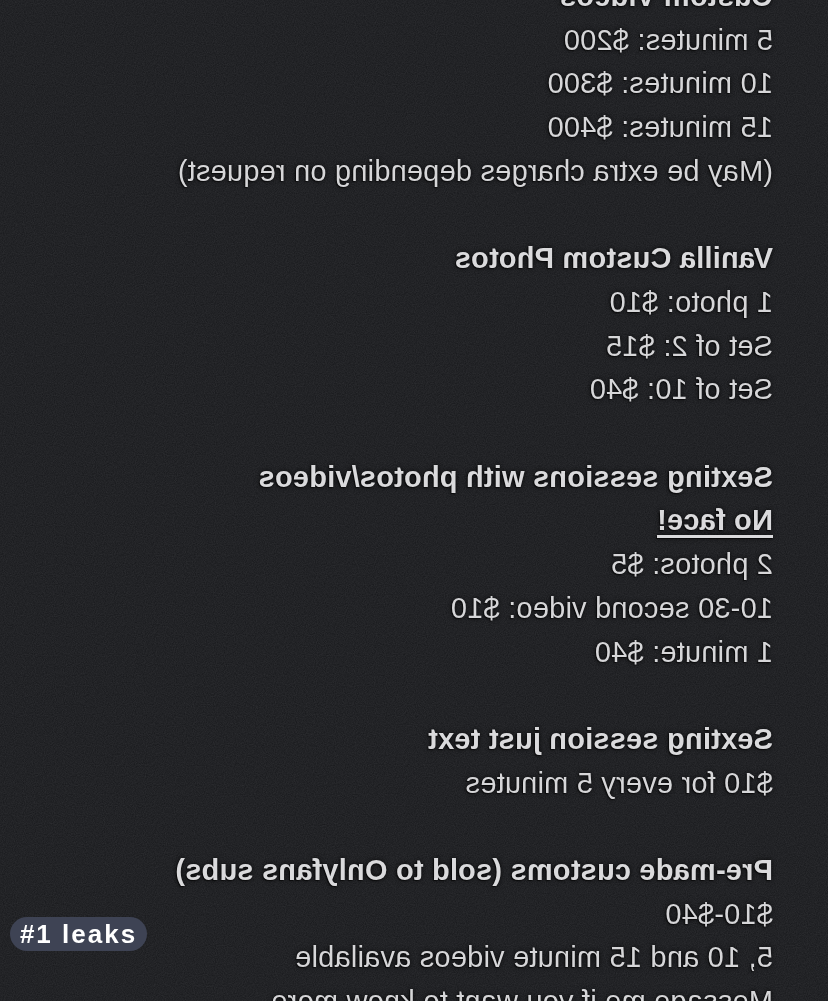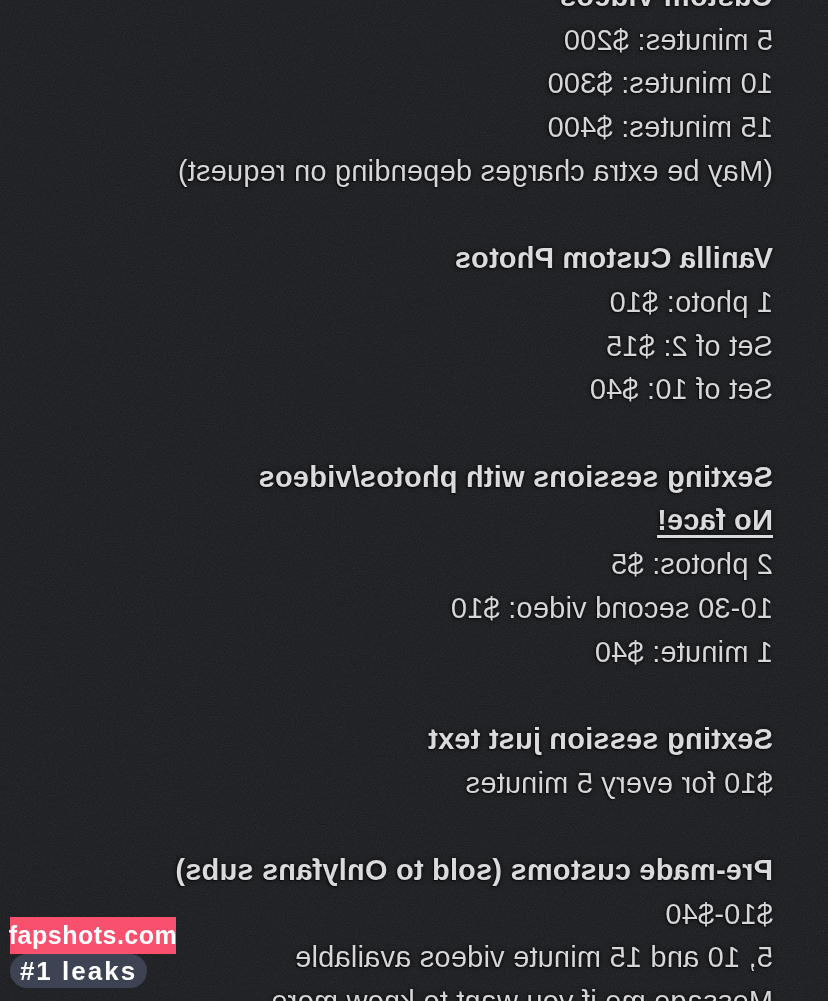--- a/index.html
+++ b/index.html
@@ -137,17 +137,16 @@
         <div class="h">Pre-made customs (sold to Onlyfans subs)</div>
         <div class="l">$10-$40</div>
         <div class="l">5, 10 and 15 minute videos available</div>
         <div class="l">Message me if you want to know more</div>
       </section>
 
     </div>
   </div>
 
   <div class="watermark">
-    <div class="wm-site">fapshots.com</div>
     <div class="wm-tag">#1 leaks</div>
   </div>
 
 </div>
 
 </body></html>

